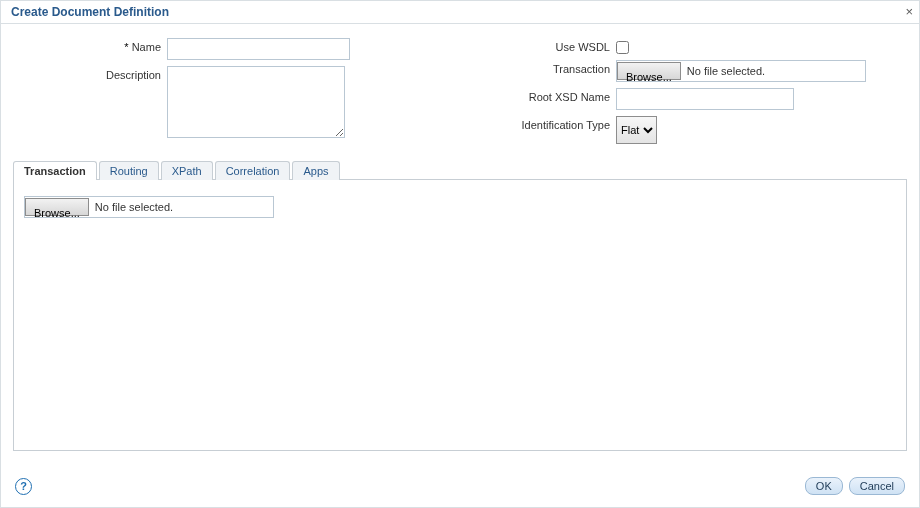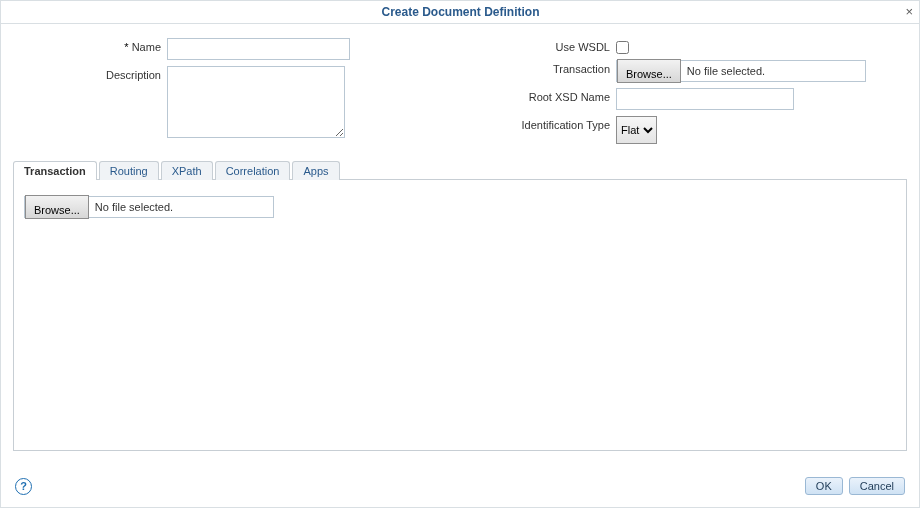--- a/index.html
+++ b/index.html
@@ -1,41 +1,41 @@
 <!DOCTYPE html>
 <html><head>
 <meta charset="utf-8">
 <style>
   html,body{margin:0;padding:0;font-family:Tahoma,Arial,sans-serif;font-size:11px;color:#333;background:#fff}
   .dialog{position:relative;width:920px;height:508px;box-sizing:border-box;border:1px solid #d9dfe3}
-  .titlebar{display:flex;align-items:center;justify-content:center;padding:4px 9px 4px 10px;border-bottom:1px solid #d9dfe3}
+  .titlebar{display:flex;align-items:center;justify-content:flex-start;padding:4px 9px 4px 10px;border-bottom:1px solid #d9dfe3}
   .titlebar .title{font-weight:bold;color:#2a5a8c;font-size:12px}
   .close-x{position:absolute;top:4px;right:6px;font-size:13px;color:#5b5b5b;cursor:pointer;line-height:1}
   .form-area{display:flex;padding:14px 10px 8px 10px}
   .col{flex:1}
   .row{display:flex;align-items:flex-start;margin-bottom:6px}
   .lbl{width:150px;text-align:right;padding-right:6px;padding-top:3px;color:#333}
   .ast{color:#000;font-weight:normal}
   input[type=text].txt{width:175px;height:18px;border:1px solid #b9c7d3;padding:1px 3px;font:inherit}
   textarea.txt{width:170px;height:66px;border:1px solid #b9c7d3;padding:2px 3px;font:inherit;resize:both}
   .chk{width:13px;height:13px;margin:3px 0 0 0}
   .filewrap{display:flex;align-items:center;border:1px solid #b9c7d3;background:#fff;height:20px}
-  .browse-btn{height:24px;border:1px solid #8d8d8d;background:linear-gradient(#f2f2f2,#d7d7d7);font:inherit;padding:8px 8px;cursor:pointer;margin:0}
+  .browse-btn{height:18px;border:1px solid #8d8d8d;background:linear-gradient(#f2f2f2,#d7d7d7);font:inherit;padding:8px 8px;cursor:pointer;margin:0}
   .file-status{padding-left:6px;padding-right:10px;color:#333;white-space:nowrap}
   select.sel{height:28px;border:1px solid #8d8d8d;font:inherit;background:linear-gradient(#f7f7f7,#e4e4e4)}
   .tabs-strip{display:flex;align-items:flex-end;padding-left:12px;margin-top:2px}
   .tab{border:1px solid #c7ced4;border-bottom:none;background:#f0f3f6;color:#2a5a8c;padding:3px 10px;margin-right:2px;border-radius:3px 3px 0 0;cursor:pointer;position:relative;top:1px}
   .tab.active{background:#fff;color:#333;font-weight:bold;z-index:2}
   .tab-panel{border:1px solid #c7ced4;margin:0 12px;height:270px;background:#fff}
   .panel-inner{padding:16px 10px}
   .panel-inner .lbl{width:270px}
   .footer{position:absolute;left:0;right:0;bottom:0;display:flex;align-items:center;justify-content:space-between;padding:8px 14px 12px 14px}
   .help-icon{width:15px;height:15px;border-radius:50%;border:1.5px solid #1f6fb2;color:#1f6fb2;font-weight:bold;display:flex;align-items:center;justify-content:center;font-size:11px;cursor:pointer}
   .btns{display:flex;gap:6px}
-  .dlg-btn{border:1px solid #9ab8d4;background:linear-gradient(#eaf2fb,#cfe2f4);color:#1f3b57;padding:2px 10px;border-radius:3px;font:inherit;cursor:pointer}
+  .dlg-btn{border:1px solid #9ab8d4;background:linear-gradient(#eaf2fb,#cfe2f4);color:#1f3b57;padding:2px 10px;border-radius:8px;font:inherit;cursor:pointer}
 </style>
 </head>
 <body>
 
 <div class="dialog">
 
   <div class="titlebar">
     <span class="title">Create Document Definition</span>
     <span class="close-x">×</span>
   </div>

